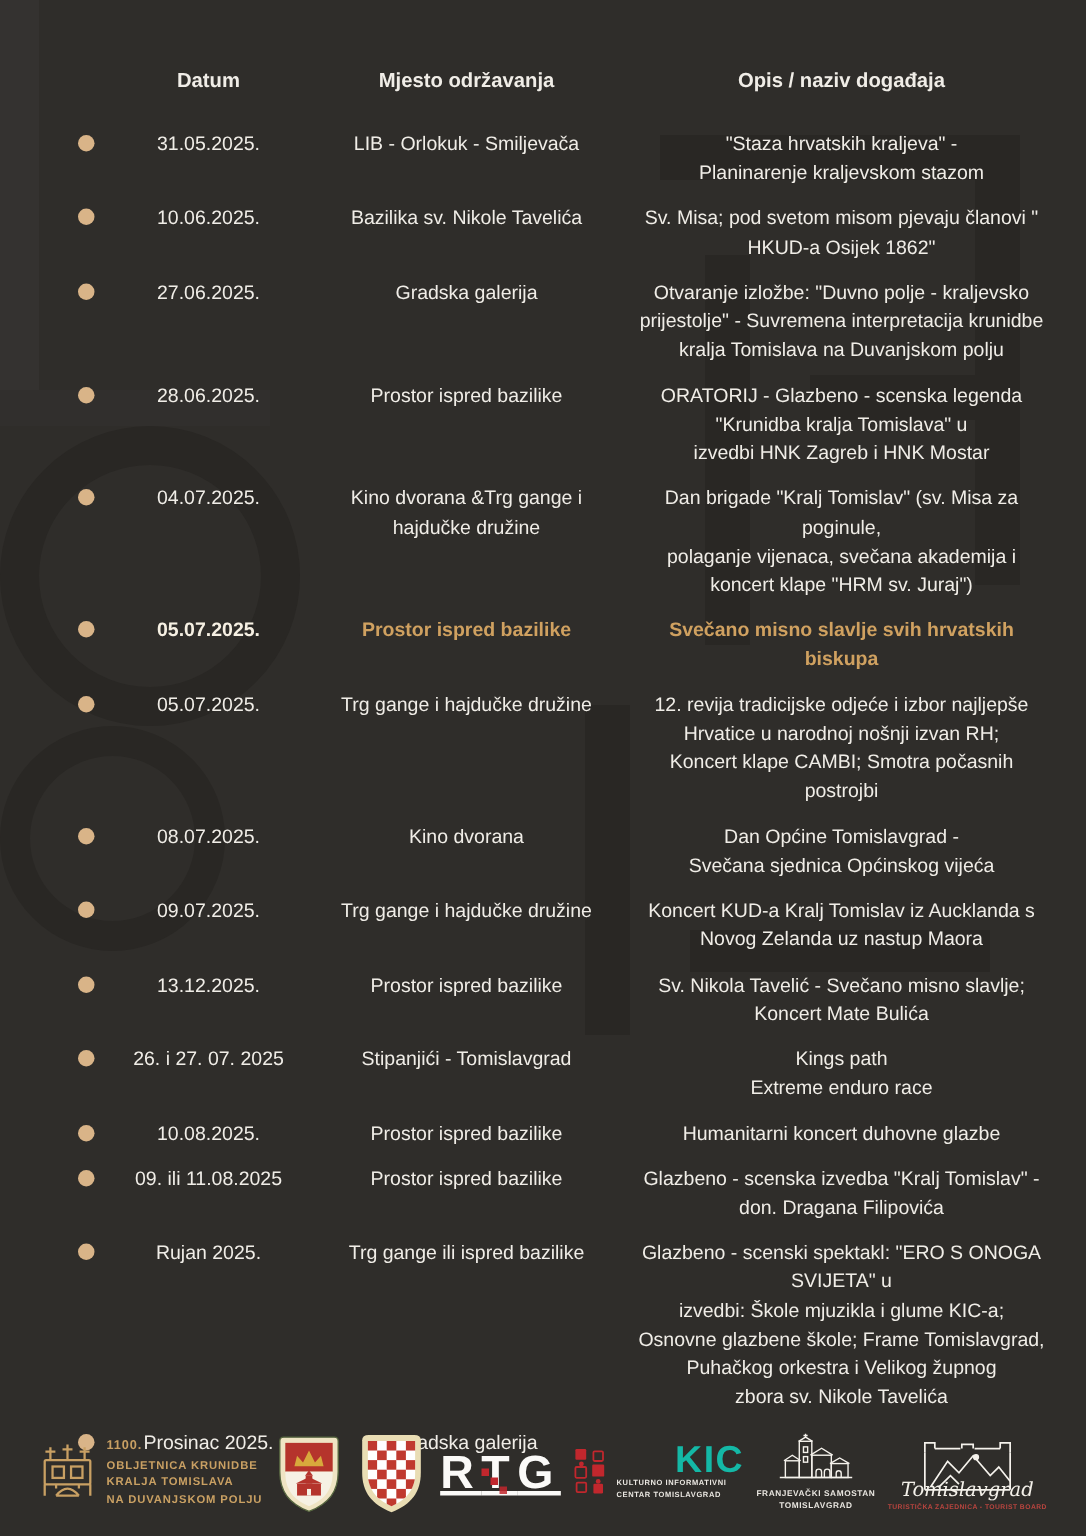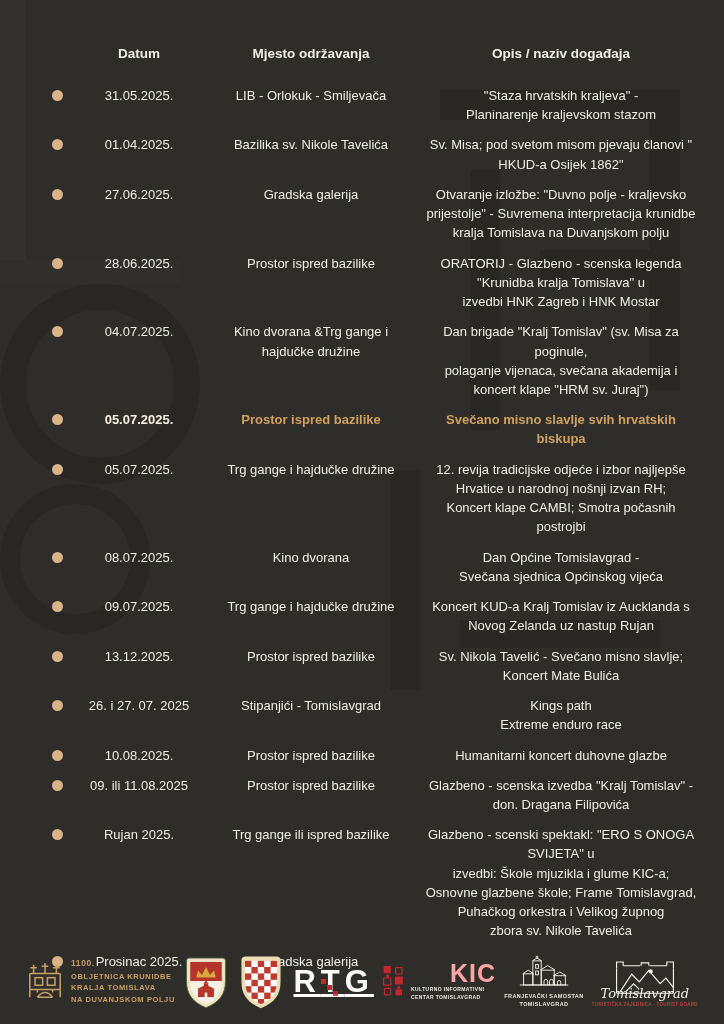--- a/index.html
+++ b/index.html
@@ -53,21 +53,21 @@
   .rtg {
     position:relative; color:#fbfaf8; font-weight:700;
     font-size:31px; letter-spacing:5px; line-height:1;text-decoration:underline;
   }
   .rtg .px { position:absolute; width:5px; height:5px; background:#c1272d; }
   .rtg .p1 { left:28px; top:13px; }
   .rtg .p2 { left:34px; top:19px; }
   .rtg .p3 { left:40px; top:25px; opacity:.85; }
   .kic { display:flex; align-items:center; gap:5px; }
   .kic-right { text-align:left; }
-  .kic-acronym { color:#fca5a5; font-weight:700; font-size:25px; line-height:.9; letter-spacing:1px;margin-left:39px; }
+  .kic-acronym { color:#14b8a6; font-weight:700; font-size:25px; line-height:.9; letter-spacing:1px;margin-left:39px; }
   .kic-caption { color:#e9e6e0; font-size:5px; font-weight:700; letter-spacing:.4px; line-height:1.5; margin-top:2px; }
   .mono-logo { display:flex; flex-direction:column; align-items:center; gap:3px; }
   .small-caption { color:#e9e6e0; font-size:5.5px; font-weight:700; letter-spacing:.4px; line-height:1.5; text-align:center; }
   .tourist { display:flex; flex-direction:column; align-items:center; }
   .tourist-name {
     font-family:"DejaVu Serif", serif; font-style:italic;
     color:#f4f1ea; font-size:13px; margin-top:-14px; line-height:1;
   }
   .tourist-caption { color:#b8453f; font-size:4.5px; font-weight:700; letter-spacing:.3px; margin-top:2px; }
   svg { display:block; }
@@ -105,21 +105,21 @@
       <span class="date">31.05.2025.</span>
       <span class="venue">LIB - Orlokuk - Smiljevača</span>
       <span class="desc">"Staza hrvatskih kraljeva" -
 Planinarenje kraljevskom stazom</span>
     </div>
 
     <div class="row">
       <span class="bullet-cell">
             <span class="bullet"></span>
           </span>
-      <span class="date">01.04.2025.</span>
+      <span class="date">10.06.2025.</span>
       <span class="venue">Bazilika sv. Nikole Tavelića</span>
       <span class="desc">Sv. Misa; pod svetom misom pjevaju članovi "
 HKUD-a Osijek 1862"</span>
     </div>
 
     <div class="row">
       <span class="bullet-cell">
             <span class="bullet"></span>
           </span>
       <span class="date">27.06.2025.</span>
@@ -182,21 +182,21 @@
 Svečana sjednica Općinskog vijeća</span>
     </div>
 
     <div class="row">
       <span class="bullet-cell">
             <span class="bullet"></span>
           </span>
       <span class="date">09.07.2025.</span>
       <span class="venue">Trg gange i hajdučke družine</span>
       <span class="desc">Koncert KUD-a Kralj Tomislav iz Aucklanda s
-Novog Zelanda uz nastup Rujan</span>
+Novog Zelanda uz nastup Maora</span>
     </div>
 
     <div class="row">
       <span class="bullet-cell">
             <span class="bullet"></span>
           </span>
       <span class="date">13.12.2025.</span>
       <span class="venue">Prostor ispred bazilike</span>
       <span class="desc">Sv. Nikola Tavelić - Svečano misno slavlje;
 Koncert Mate Bulića</span>

